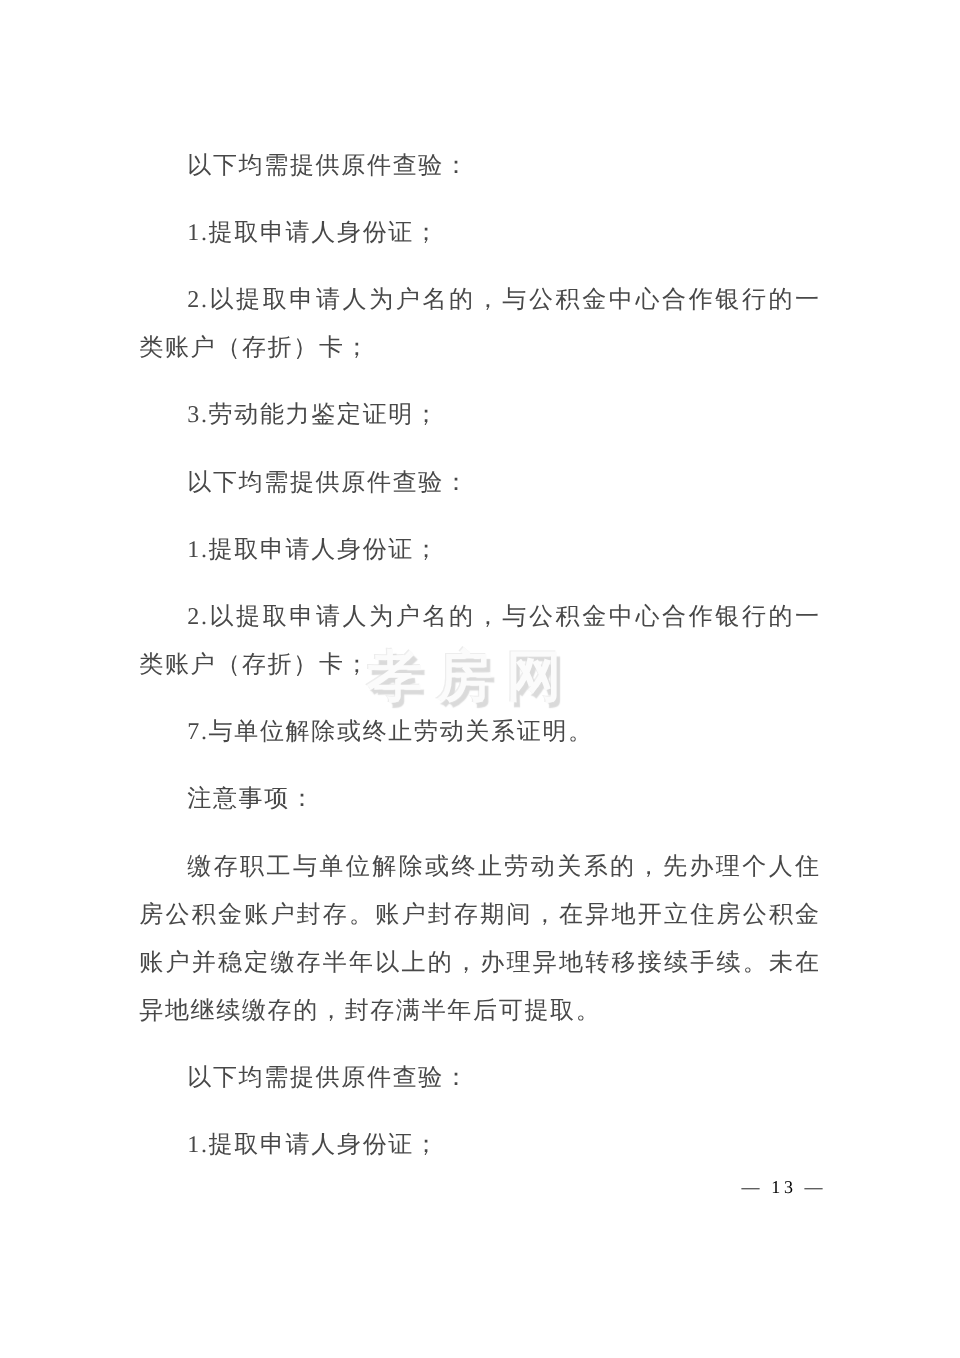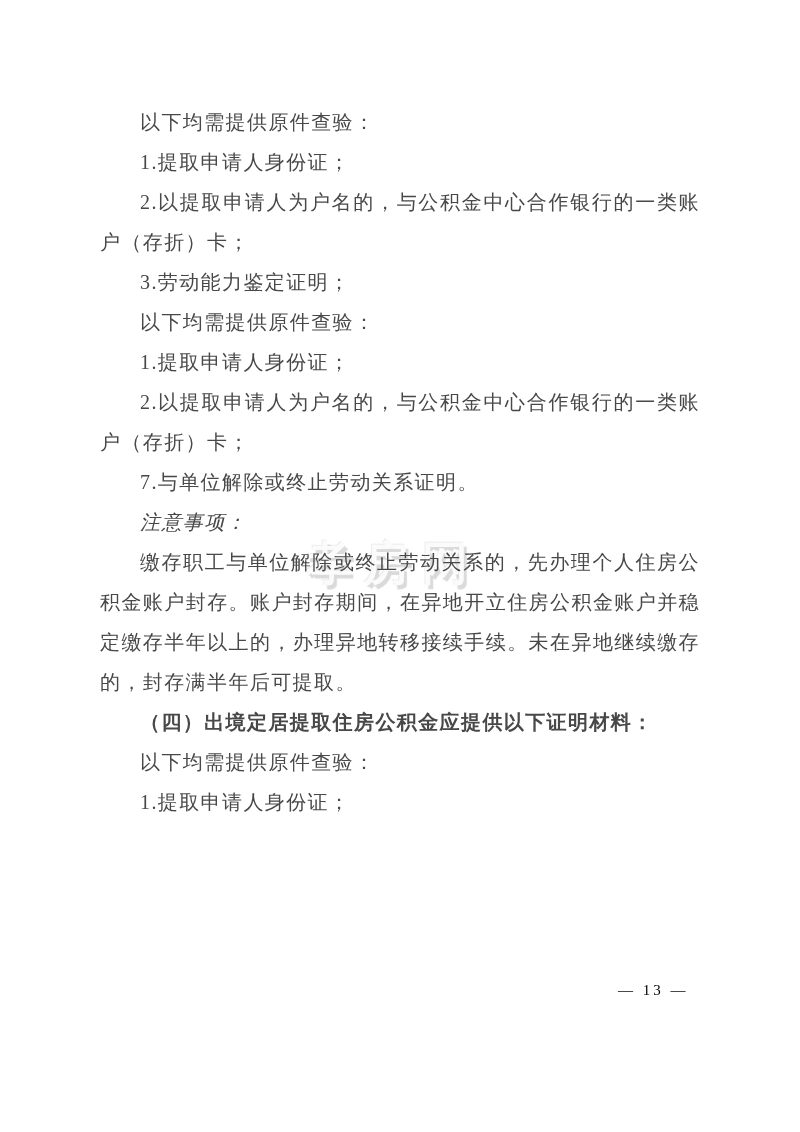--- a/index.html
+++ b/index.html
@@ -31,27 +31,27 @@
   .text-block {
     position: absolute; left: 100px; top: 102px;
     width: 600px;
     z-index: 2;
     color: #484848;
     font-size: 20px;
     line-height: 40px;
     letter-spacing: 1.4px;
   }
   p.para {
-    margin: 0;
+    margin: 16px;
     text-indent: 2em;
     text-align: justify;
     text-justify: inter-character;
   }
   p.heading { font-weight: 600; }
-  p.note-heading { font-weight: 500; font-style: italic; }
+  p.note-heading { font-weight: 500; }
   p.continued { text-align-last: justify; }
   .page-number {
     position: absolute; left: 618px; top: 982px;
     z-index: 2;
     font-size: 15px;
     letter-spacing: 3px;
     color: #000000;
     white-space: nowrap;
   }
 </style>
@@ -65,19 +65,18 @@
       <p class="para plain">以下均需提供原件查验：</p>
       <p class="para plain">1.提取申请人身份证；</p>
       <p class="para plain">2.以提取申请人为户名的，与公积金中心合作银行的一类账户（存折）卡；</p>
       <p class="para plain">3.劳动能力鉴定证明；</p>
       <p class="para plain">以下均需提供原件查验：</p>
       <p class="para plain">1.提取申请人身份证；</p>
       <p class="para plain">2.以提取申请人为户名的，与公积金中心合作银行的一类账户（存折）卡；</p>
       <p class="para plain">7.与单位解除或终止劳动关系证明。</p>
       <p class="para note-heading">注意事项：</p>
       <p class="para note">缴存职工与单位解除或终止劳动关系的，先办理个人住房公积金账户封存。账户封存期间，在异地开立住房公积金账户并稳定缴存半年以上的，办理异地转移接续手续。未在异地继续缴存的，封存满半年后可提取。</p>
-      <p class="para heading">（四）出境定居提取住房公积金应提供以下证明材料：</p>
       <p class="para plain">以下均需提供原件查验：</p>
       <p class="para plain">1.提取申请人身份证；</p>
     </div>
 
   <div class="page-number">— 13 —</div>
 </div>
 
 </body></html>

